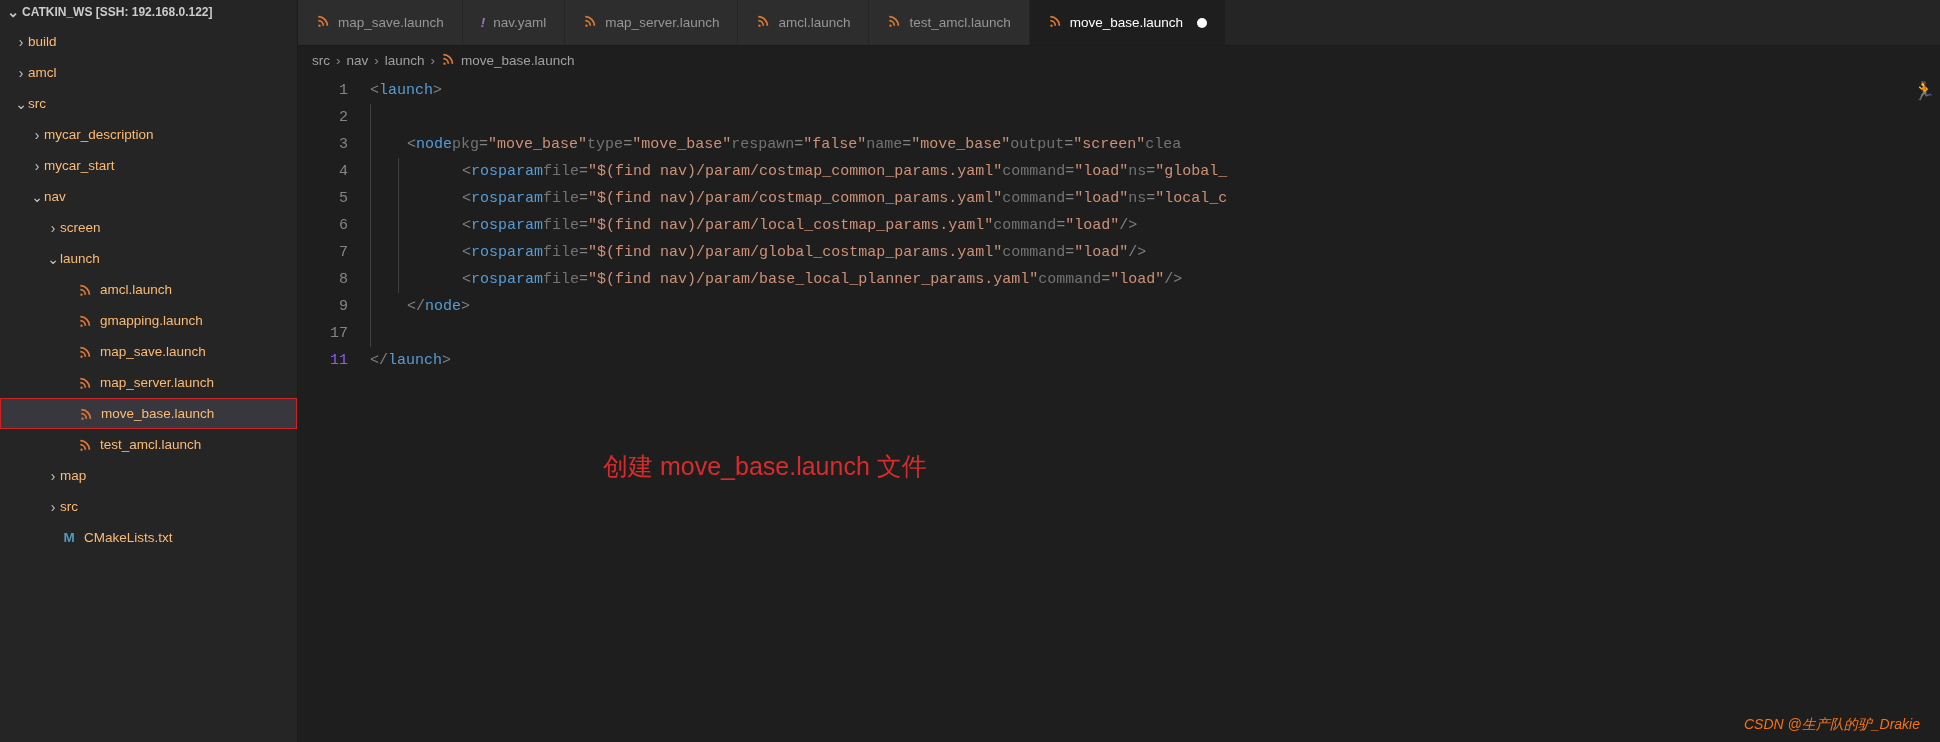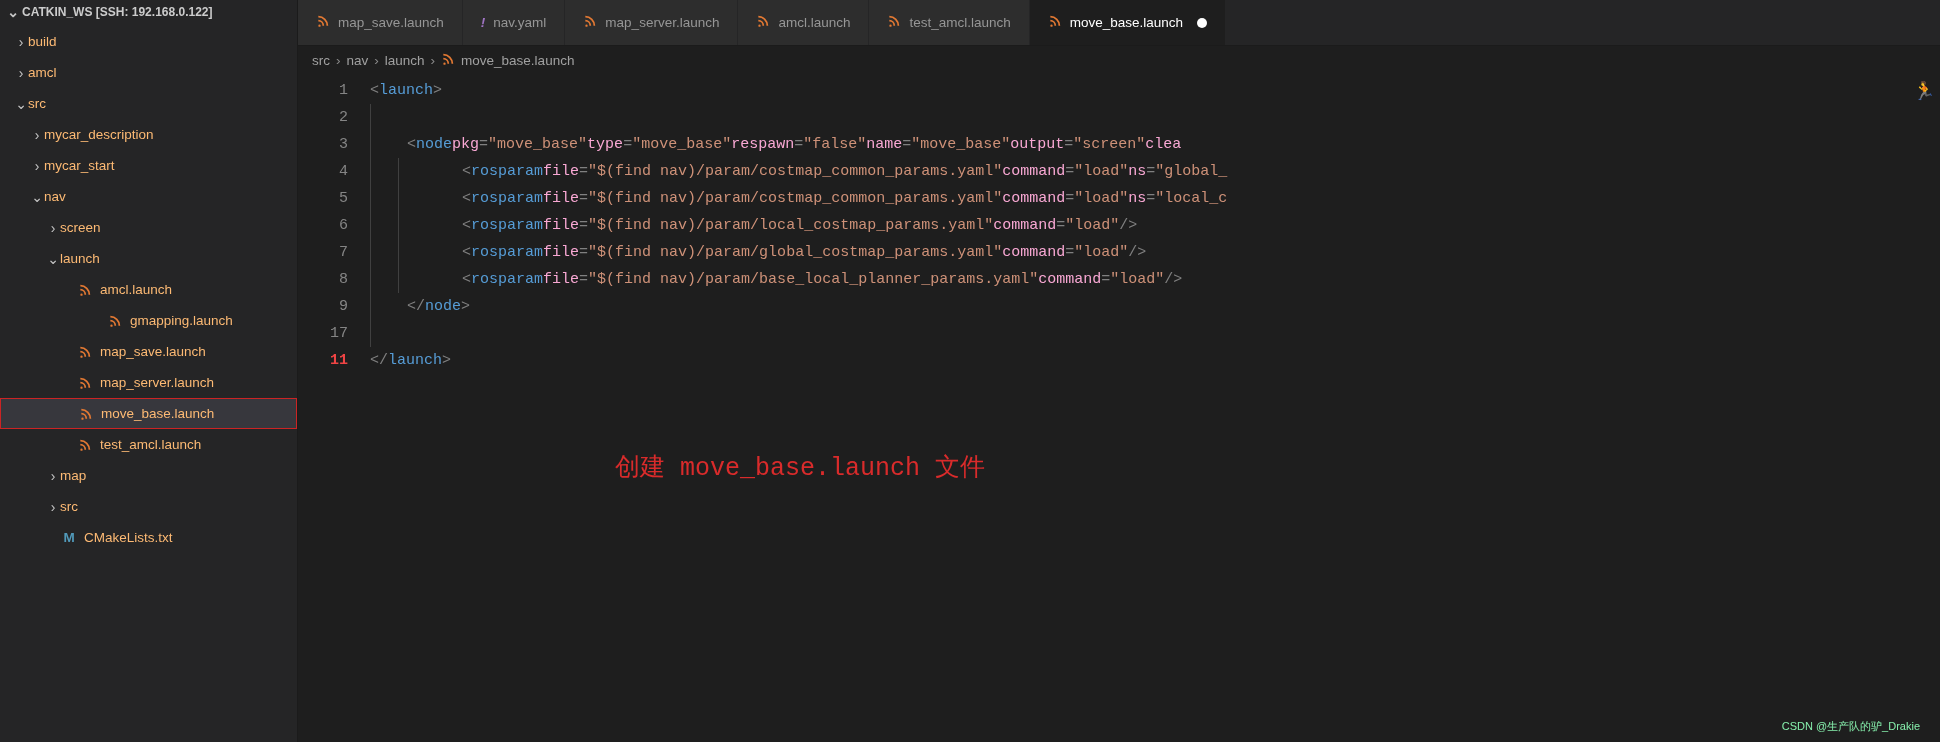--- a/index.html
+++ b/index.html
@@ -93,43 +93,43 @@
   font-size: 15px;
   line-height: 27px;
   padding-top: 2px;
 }
 .gutter {
   width: 72px;
   text-align: right;
   color: #858585;
   padding-right: 22px;
 }
-.gutter .ln.current { color: #ef4444; font-weight: bold; }
+.gutter .ln.current { color: #8b5cf6; }
 .code { flex: 1; white-space: pre; color: #d4d4d4; position: relative; }
 .code-line { height: 27px; display: flex; align-items: center; }
 .code-line .indent-guide { border-left: 1px solid #404040; height: 27px; display: inline-block; }
 .tag-br { color: #808080; }
 .tag-name { color: #569cd6; }
-.attr-name { color: #f9a8d4; }
+.attr-name { color: #737373; }
 .attr-val { color: #ce9178; }
 .annotation {
   position: absolute;
   left: 305px;
   top: 450px;
   color: #d92b2b;
   font-size: 25px;
-  font-family: Liberation Mono, monospace;
-  margin-left: 12px;
+  font-family: Liberation Sans, sans-serif;
 }
 .watermark {
   position: absolute;
   right: 20px;
   bottom: 8px;
-  color: #86efac;
-  font-size: 11px;
+  color: #f97316;
+  font-size: 14px;
+  font-style: italic;
 }
 .running-man {
   position: absolute;
   right: 4px;
   top: 80px;
   color: #47a5d6;
   font-size: 18px;
 }
 </style>
 </head>
@@ -175,21 +175,21 @@
       </div>
       <div class="tree-item" style="padding-left: 62px;">
         <span class="chev"></span>
         <span class="file-icon rss-icon">
           <svg width="14" height="14" viewBox="0 0 24 24" fill="currentColor">
             <path d="M6 18a2 2 0 1 1 0 4 2 2 0 0 1 0-4zM4 10a10 10 0 0 1 10 10h-3a7 7 0 0 0-7-7v-3zm0-7a17 17 0 0 1 17 17h-3A14 14 0 0 0 4 6V3z"></path>
           </svg>
         </span>
         <span class="tree-label">amcl.launch</span>
       </div>
-      <div class="tree-item" style="padding-left: 92px;">
+      <div class="tree-item" style="padding-left: 62px;">
         <span class="chev"></span>
         <span class="file-icon rss-icon">
           <svg width="14" height="14" viewBox="0 0 24 24" fill="currentColor">
             <path d="M6 18a2 2 0 1 1 0 4 2 2 0 0 1 0-4zM4 10a10 10 0 0 1 10 10h-3a7 7 0 0 0-7-7v-3zm0-7a17 17 0 0 1 17 17h-3A14 14 0 0 0 4 6V3z"></path>
           </svg>
         </span>
         <span class="tree-label">gmapping.launch</span>
       </div>
       <div class="tree-item" style="padding-left: 62px;">
         <span class="chev"></span>

